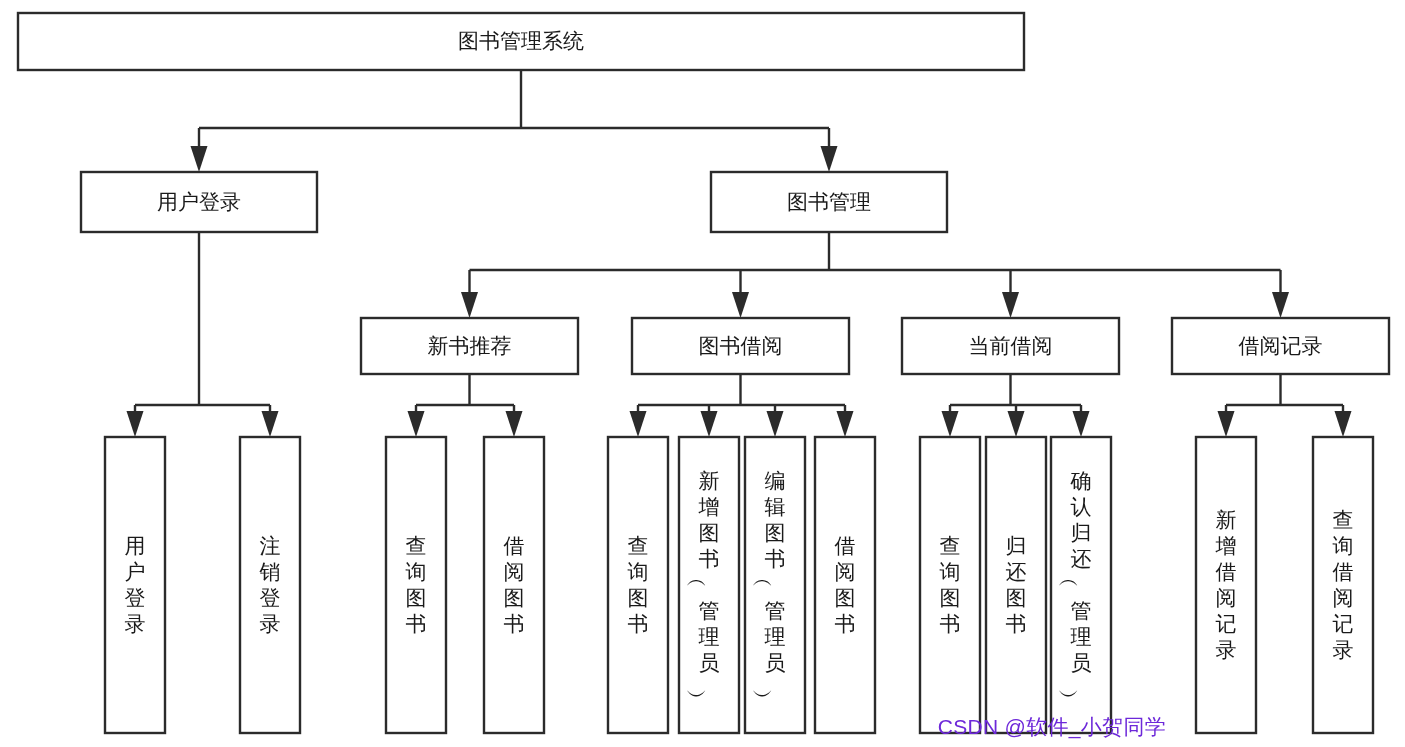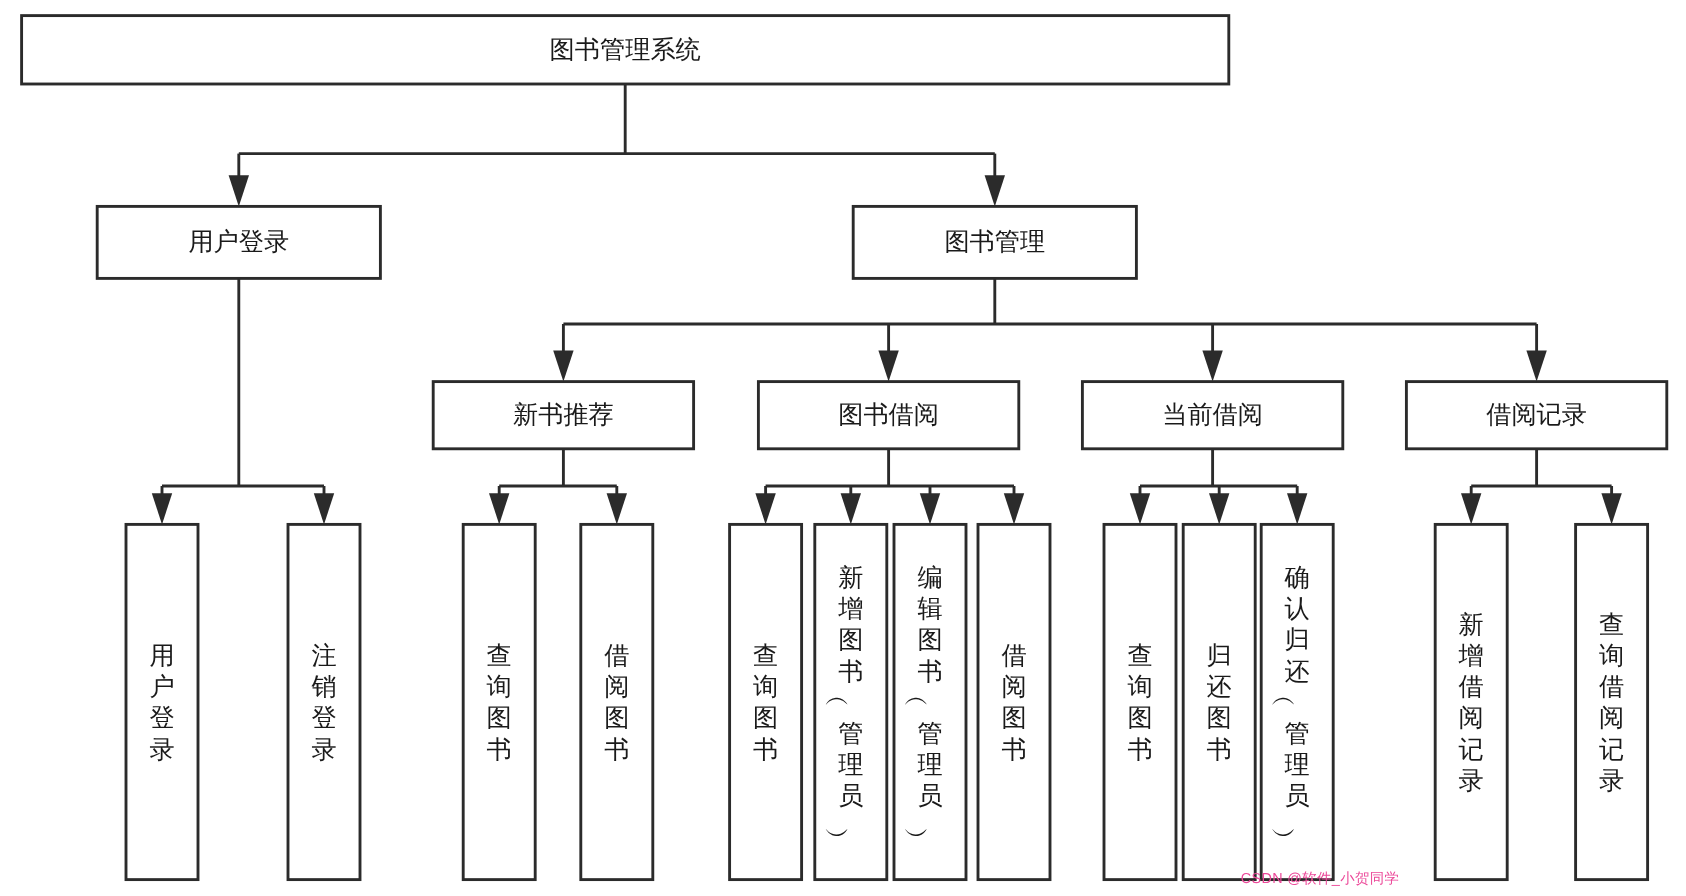--- a/index.html
+++ b/index.html
@@ -52,22 +52,22 @@
     font-family: "Liberation Sans", "DejaVu Sans", sans-serif;
     fill: #1a1a1a;
     font-size: 21px;
     text-anchor: middle;
   }
   .watermark-text {
     position: absolute;
     right: 8px;
     bottom: 6px;
     font-family: "Liberation Sans", "DejaVu Sans", sans-serif;
-    font-size: 12px;
-    color: #ec4899;
+    font-size: 21px;
+    color: #6d28d9;
     white-space: nowrap;
     letter-spacing: 0.3px;
     pointer-events: none;
   }
 </style>
 </head>
 <body>
 
 <div id="diagram-root">
   <svg id="tree-svg" viewBox="0 0 1405 747" xmlns="http://www.w3.org/2000/svg">

